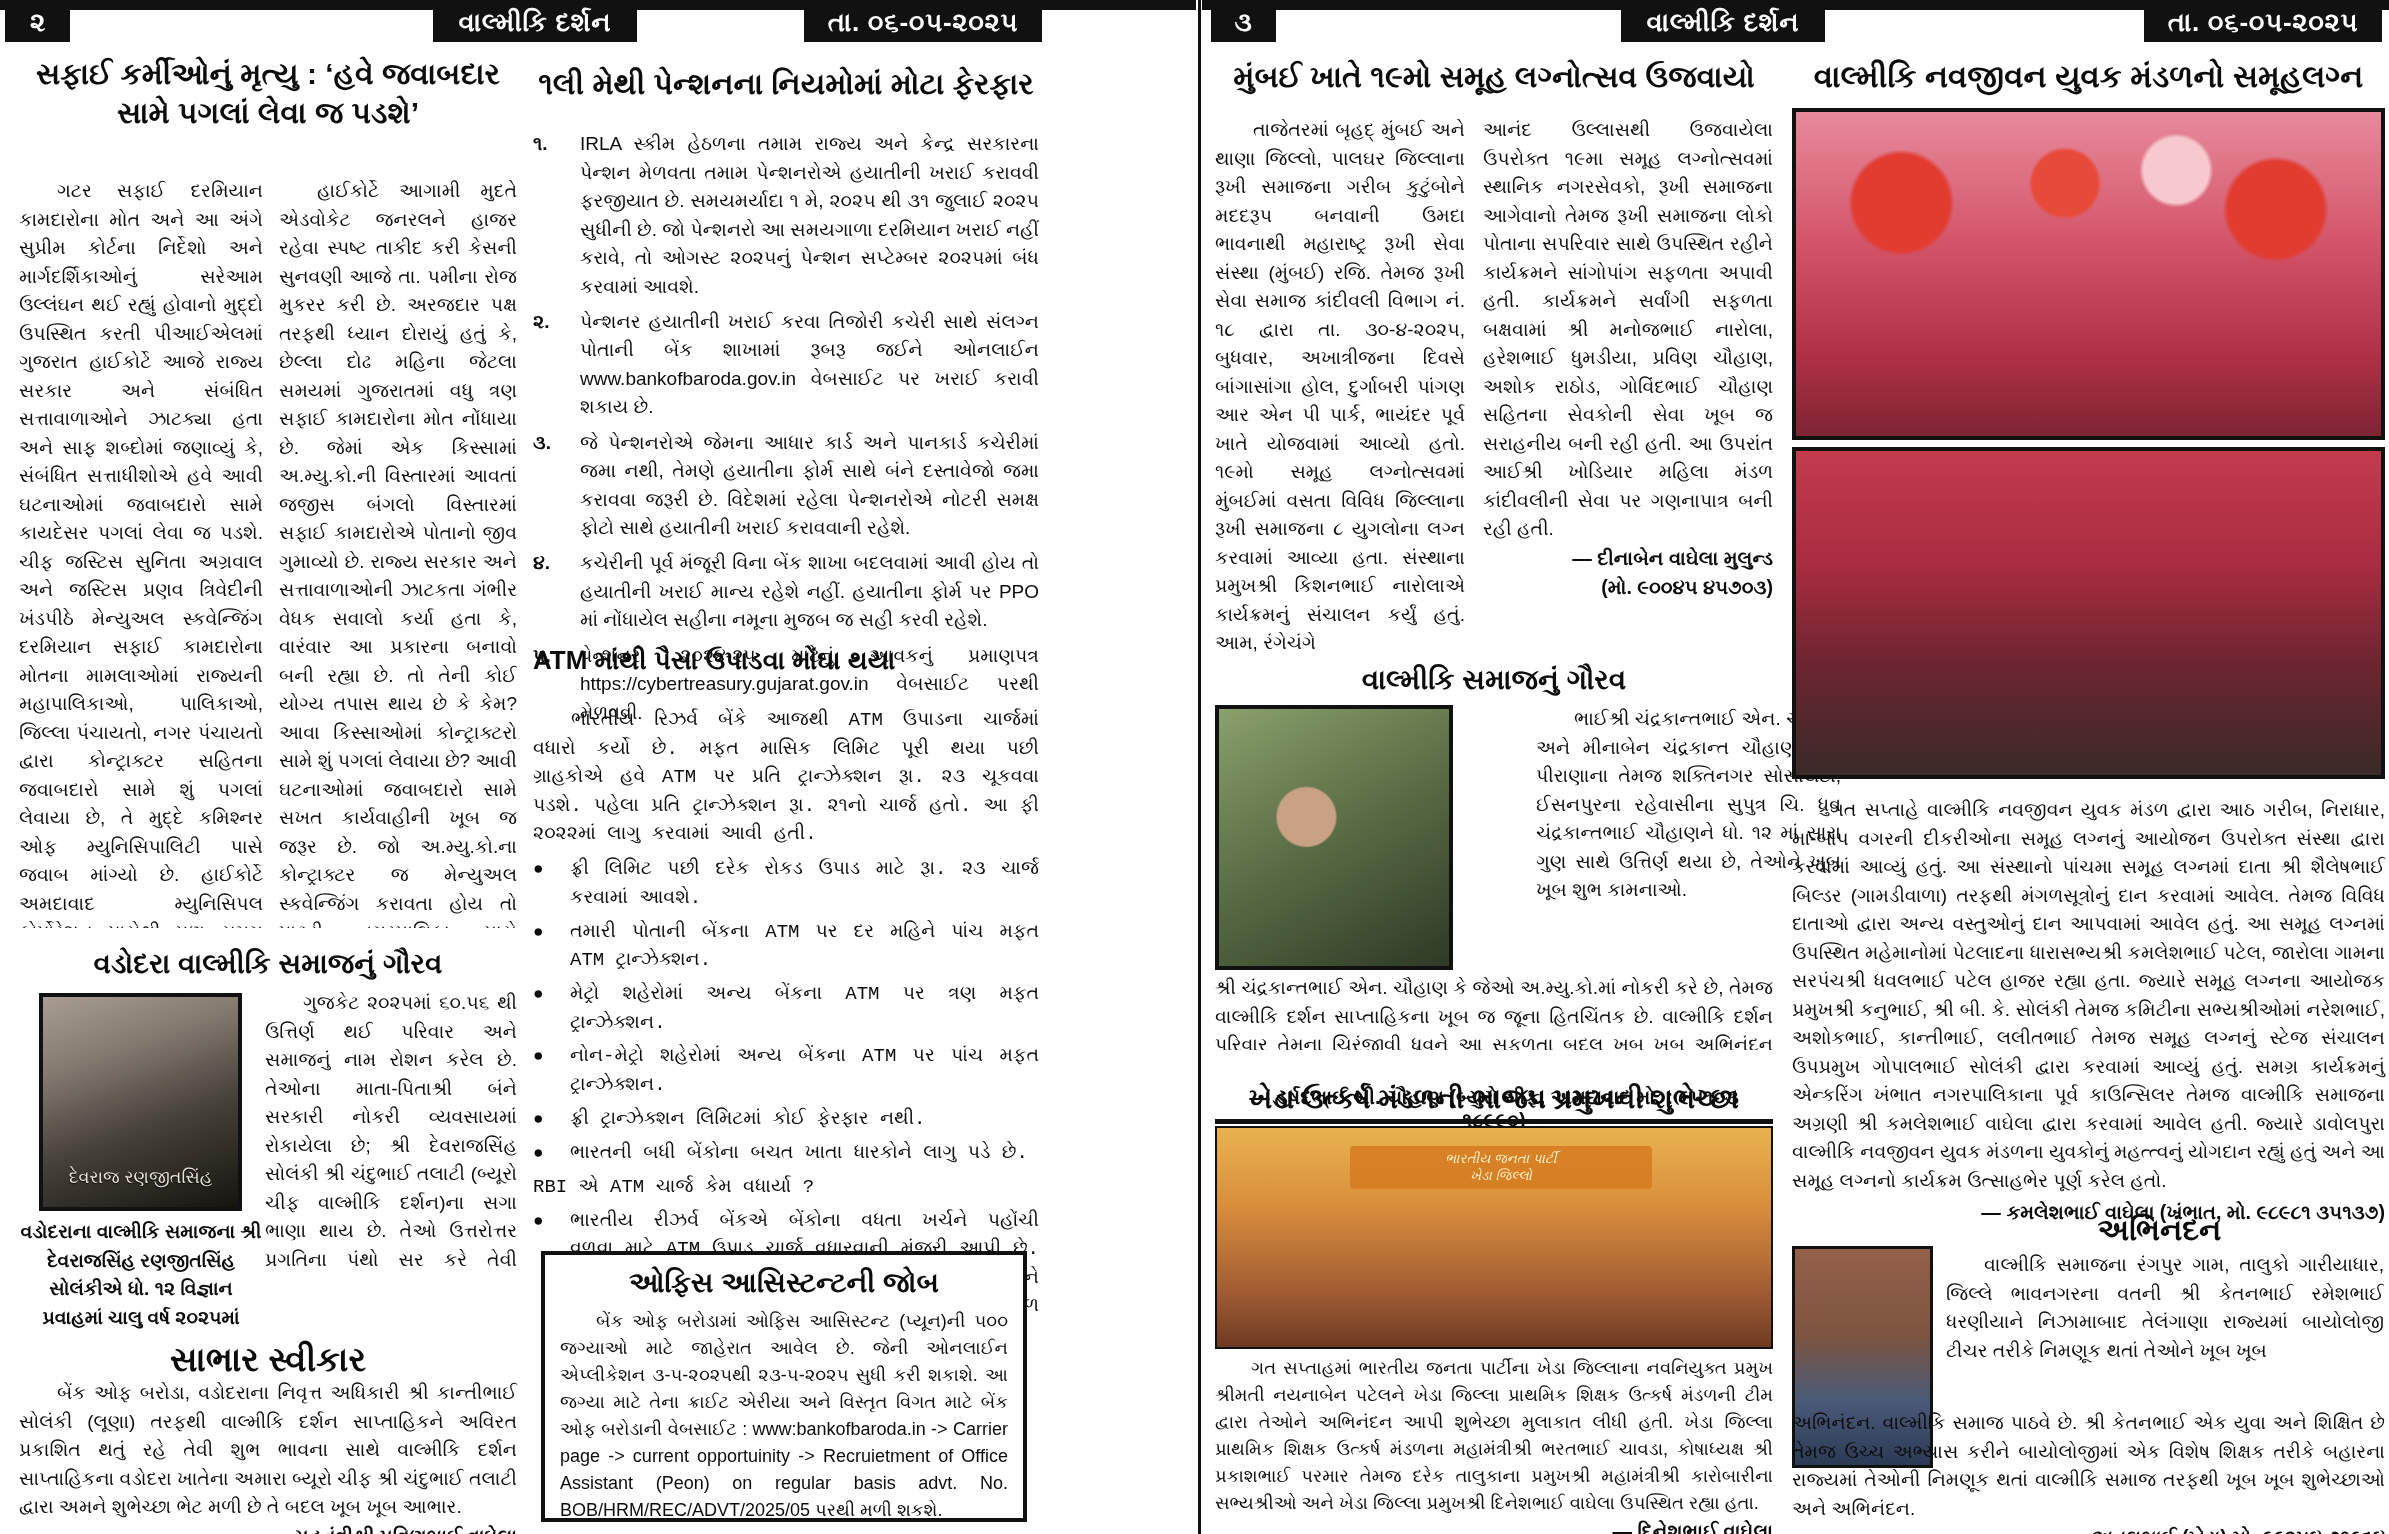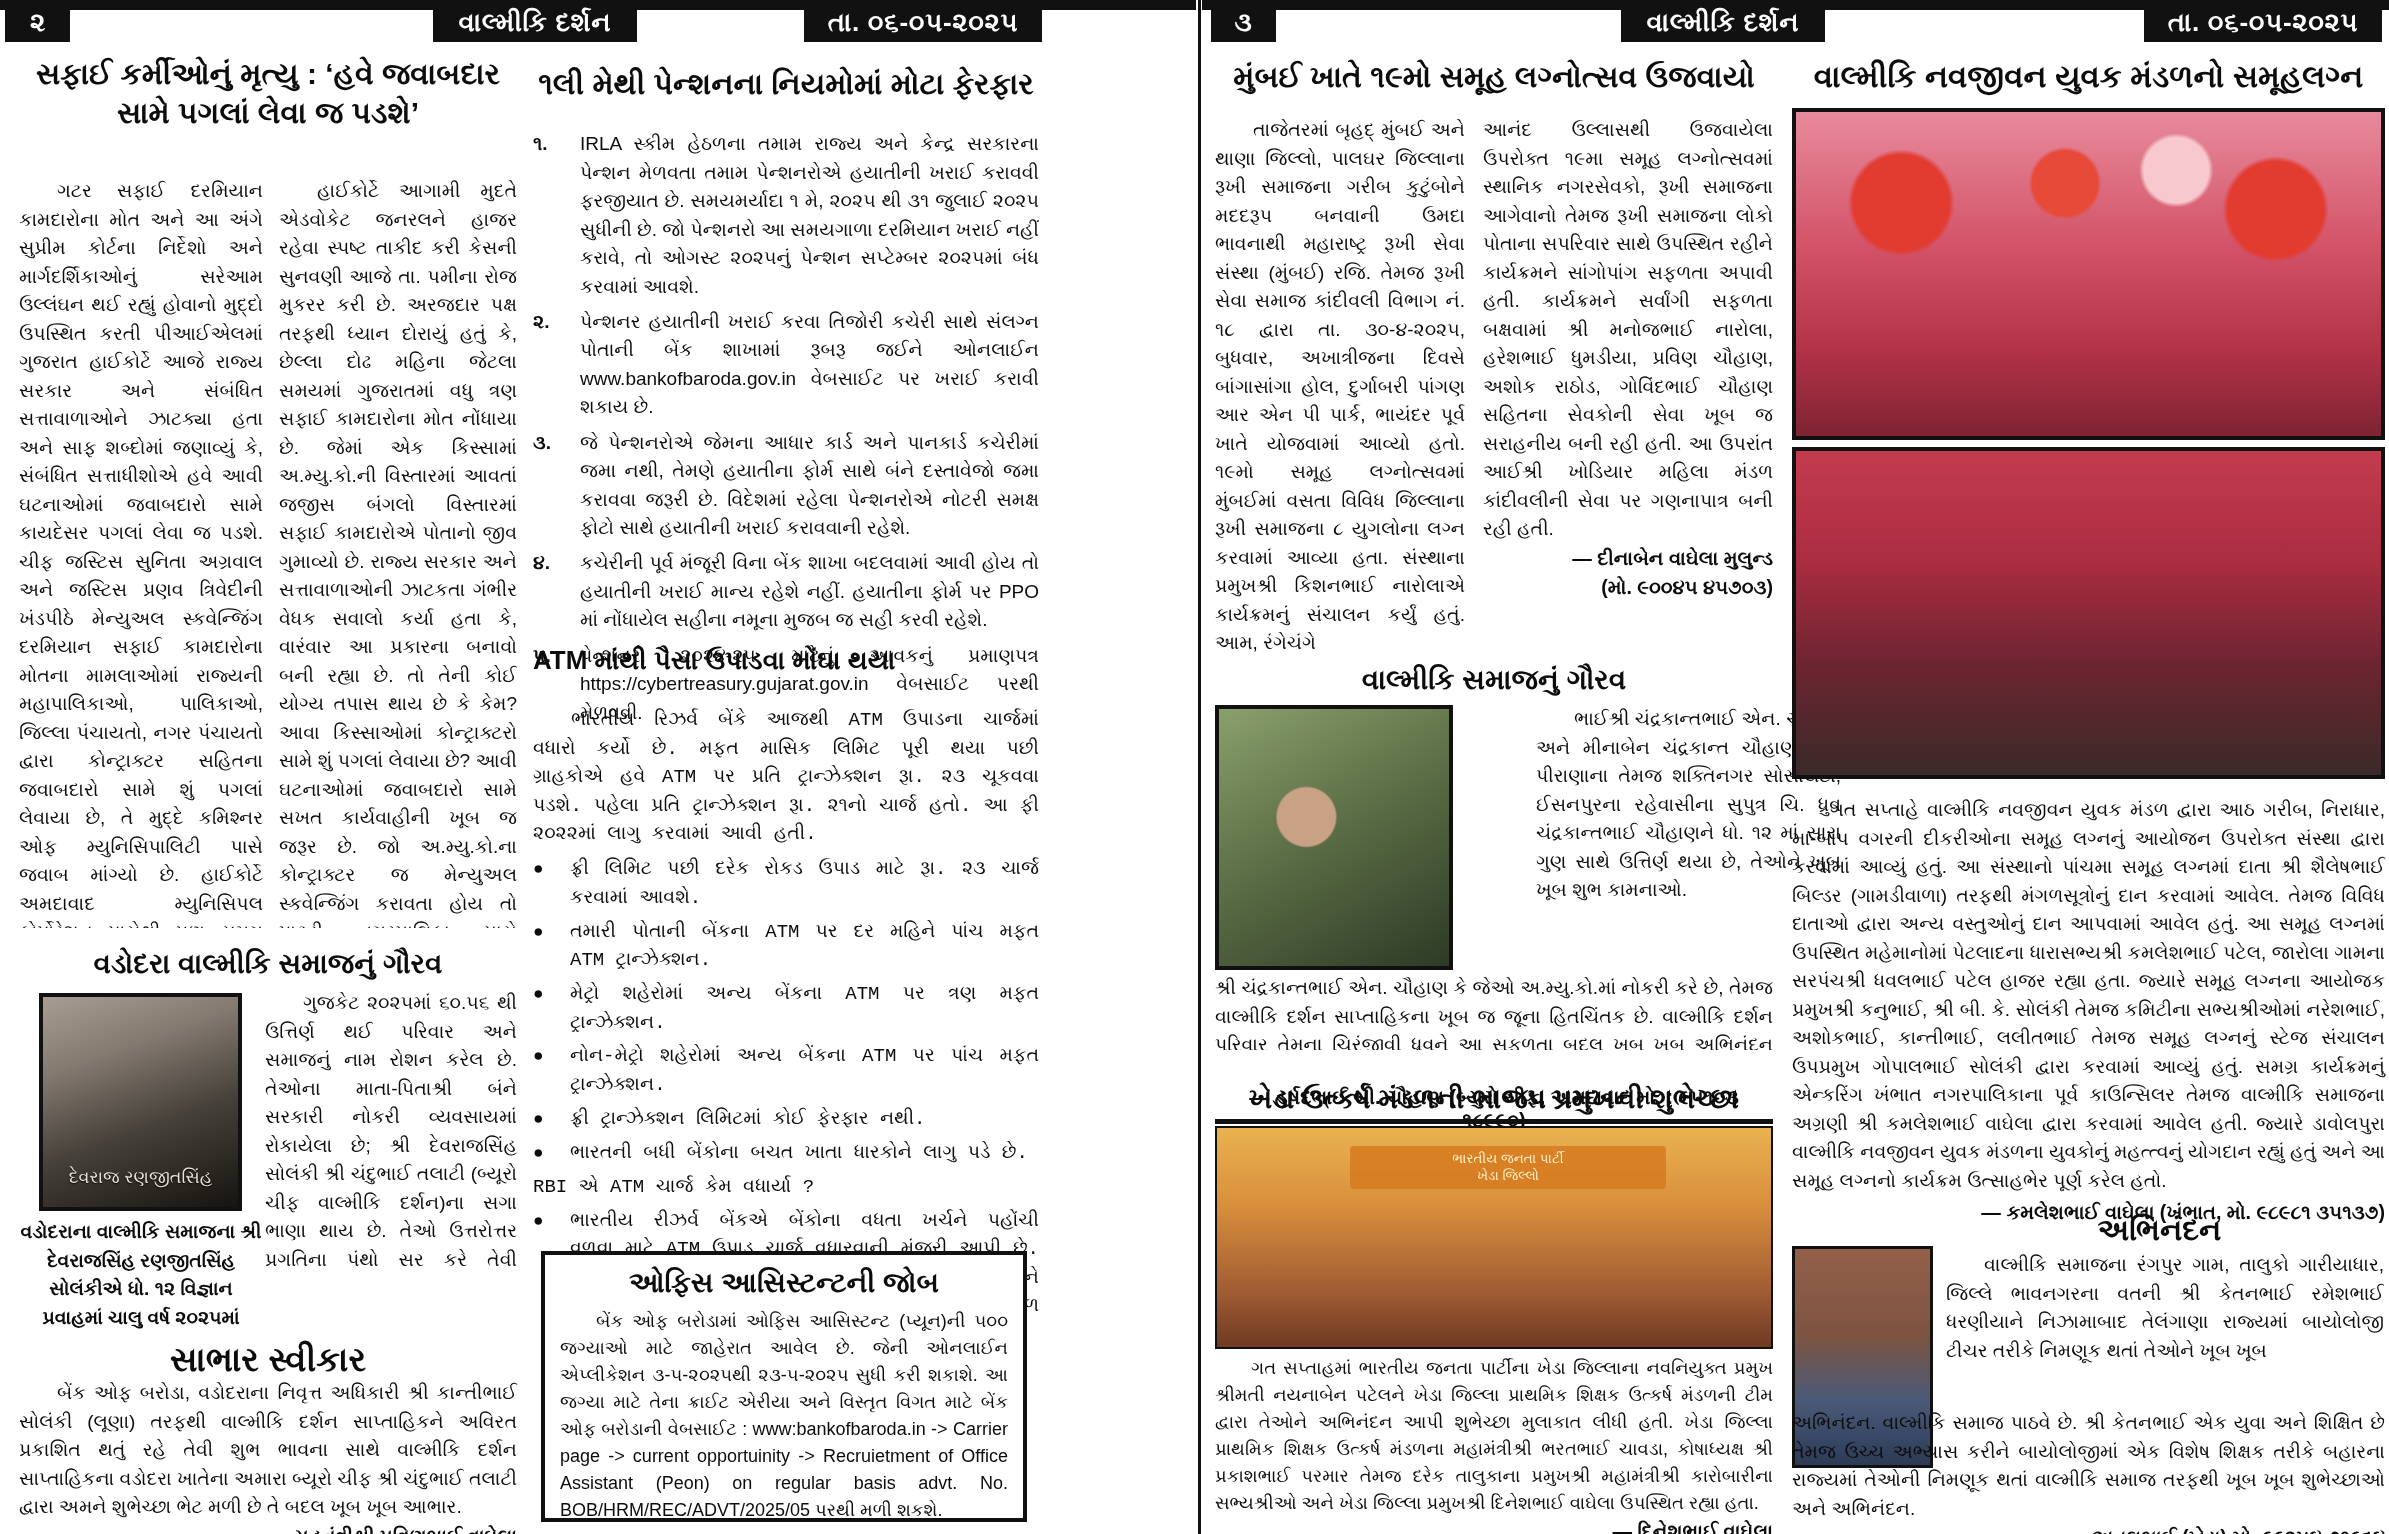--- a/index.html
+++ b/index.html
@@ -19,21 +19,21 @@
   .divider-v{background:#111;}
   .rule-h{background:#111;}
   .pension-item{display:flex;margin-bottom:6.8px;}
   .pension-num{flex:0 0 47px;font-weight:bold;}
   .bullet-row{display:flex;margin-bottom:5.4px;}
   .bullet-dot{flex:0 0 37px;font-size:17.6px;line-height:1.6;}
   .jobbox{box-sizing:border-box;border:4px solid #111;padding:9.5px 15px;background:#fff;}
   .caption-in-photo{position:absolute;left:0;right:0;bottom:17.6px;text-align:center;color:#e9e4da;
                     font-size:17.6px;line-height:1.35;text-shadow:0 0.7px 1.4px #000;}
   .banner-in-photo{position:absolute;left:24%;top:8%;width:52%;text-align:center;color:#fdf3c9;
-                   background:rgba(214,122,32,.85);border-radius:4px;font-size:13.5px;line-height:1.3;padding:4px 14px;}
+                   background:rgba(214,122,32,.85);border-radius:4px;font-size:13.5px;line-height:1.3;padding:4px 7px;font-style:italic;}
   
   .ph-devraj{background:linear-gradient(160deg,#a99d92 0%,#857a70 28%,#46413a 60%,#17140f 100%);}
   .ph-dhruv{background:radial-gradient(circle at 38% 42%,#c9a184 0 14%,transparent 15%),
             linear-gradient(150deg,#8aa06c 0%,#5d7047 45%,#2e3a26 100%);}
   .ph-kheda{background:linear-gradient(180deg,#e9b24f 0%,#d98f3c 35%,#a05c33 75%,#6e3a22 100%);}
   .ph-wed1{background:radial-gradient(circle at 18% 28%,#e23b30 0 9%,transparent 10%),
            radial-gradient(circle at 46% 22%,#e84a3a 0 8%,transparent 9%),
            radial-gradient(circle at 82% 30%,#e23b30 0 9%,transparent 10%),
            radial-gradient(circle at 65% 18%,#f7c9cf 0 7%,transparent 8%),
            linear-gradient(180deg,#e78a9b 0%,#d4556a 40%,#b03046 75%,#7e2433 100%);}

